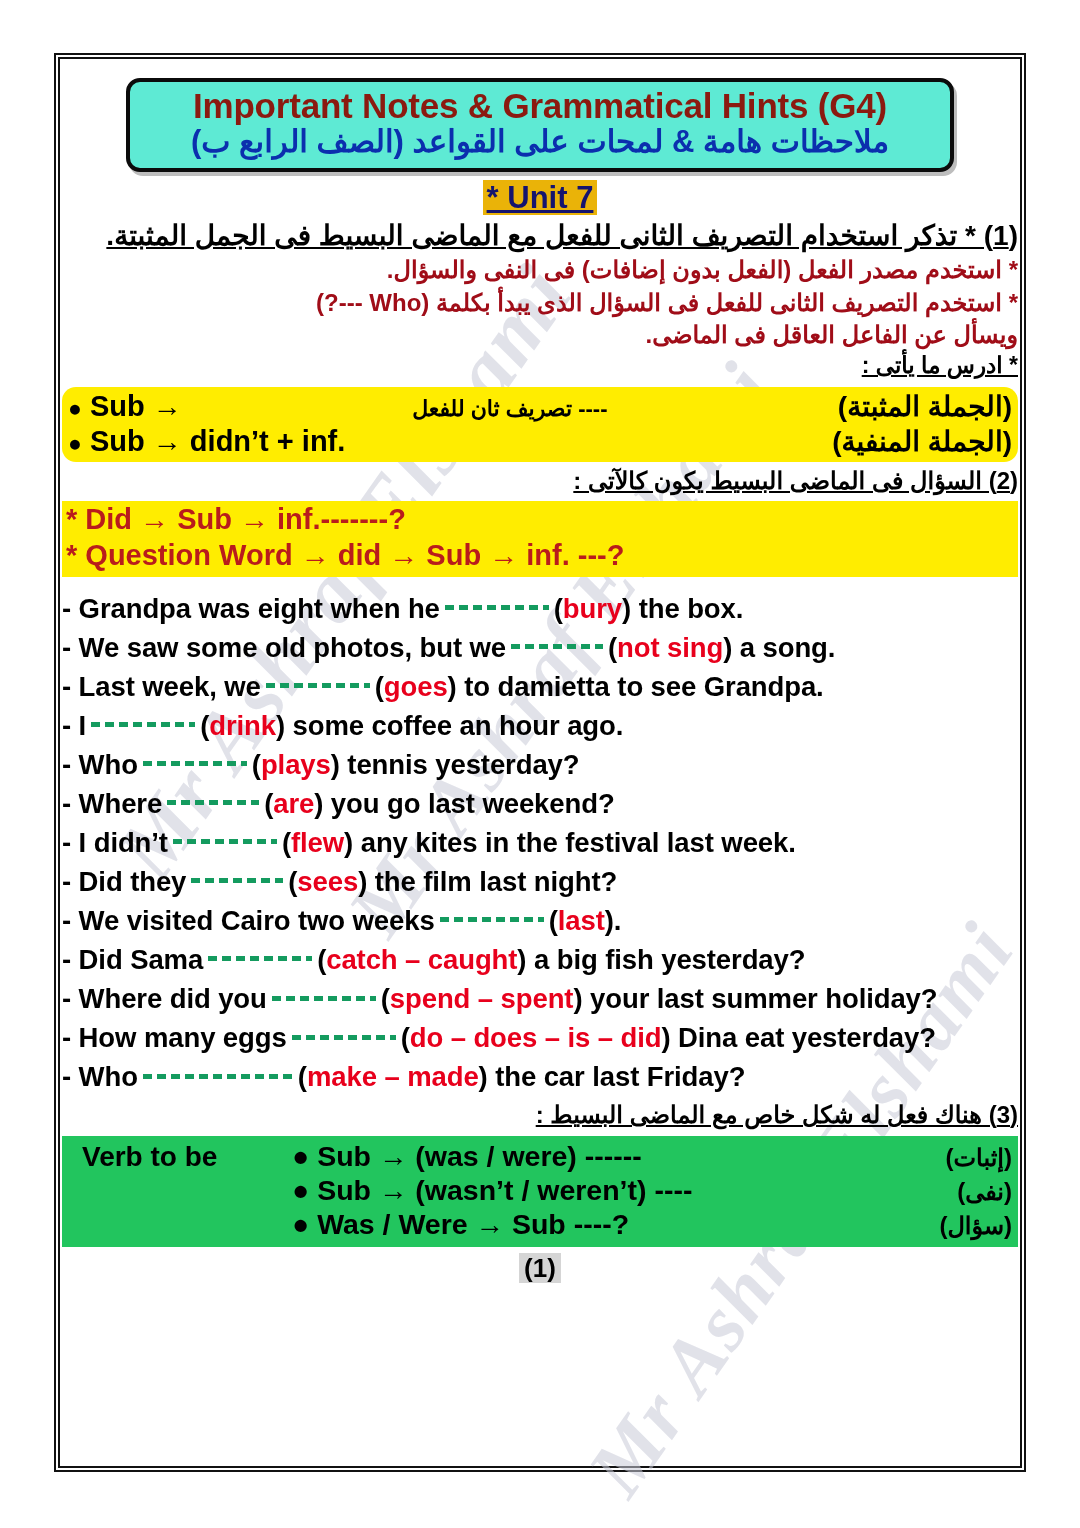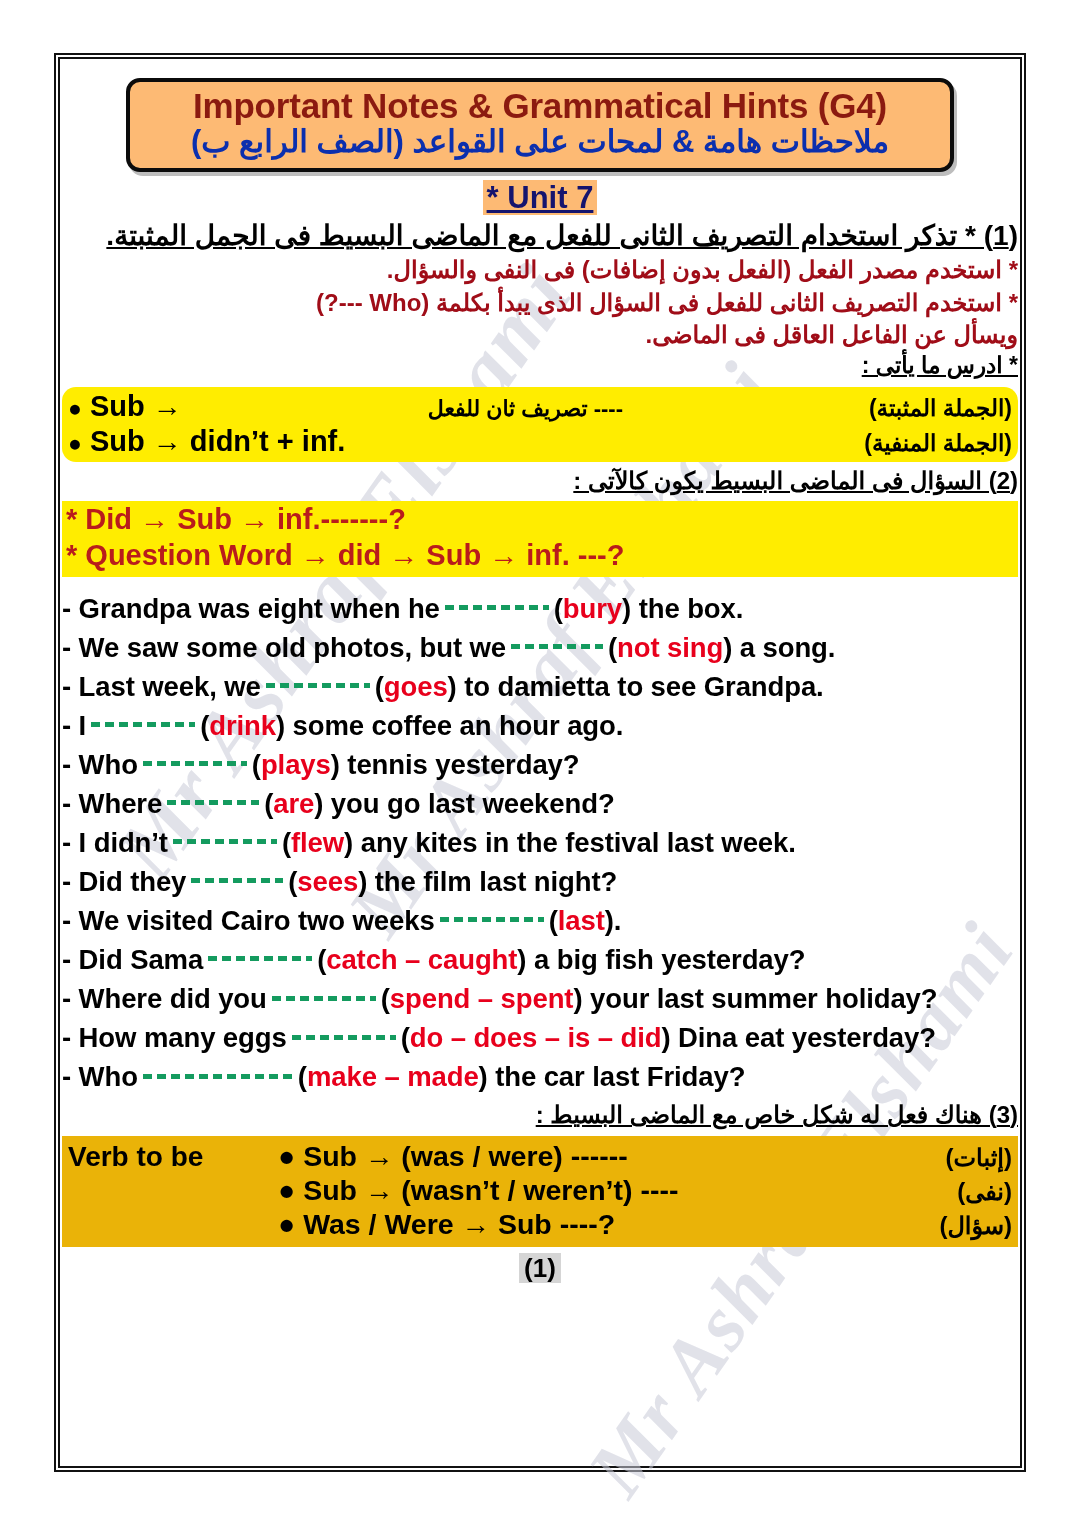--- a/index.html
+++ b/index.html
@@ -81,21 +81,21 @@
     left: 62px;
     top: 62px;
     width: 956px;
     z-index: 3;
   }
 
   
   .title-box {
     margin: 16px auto 0 auto;
     width: 828px;
-    background: #fdba74;
+    background: #5eead4;
     border: 4px solid #0b0b0b;
     border-radius: 14px;
     box-shadow: 3px 4px 0 #bdbdbd;
     padding: 4px 10px 8px 10px;
     text-align: center;
     box-sizing: border-box;
   }
   .title-en {
     color: #8b1a10;
     font-size: 35px;
@@ -113,21 +113,21 @@
     white-space: nowrap;
     margin-top: -1px;
   }
 
   
   .unit-line {
     text-align: center;
     margin-top: 8px;
   }
   .unit-line span {
-    background: #fdba74;
+    background: #eab308;
     color: #15146e;
     font-size: 31px;
     font-weight: bold;
     text-decoration: underline;
     padding: 0 4px;
   }
 
   
   .ar-head {
     direction: rtl;
@@ -189,21 +189,21 @@
   .band-left {
     color: #000;
     font-size: 29px;
     font-weight: bold;
     white-space: nowrap;
   }
   .band-left .bullet { font-size: 23px; }
   .band-ar {
     direction: rtl;
     color: #000;
-    font-size: 23px;
+    font-size: 28px;
     font-weight: bold;
     white-space: nowrap;
   }
   .band-mid-ar {
     direction: rtl;
     color: #000;
     font-size: 22px;
     font-weight: bold;
   }
 
@@ -239,23 +239,23 @@
     background: repeating-linear-gradient(to right,
       #149b5f 0 9px, transparent 9px 14px);
     margin: 0 5px 6px 5px;
   }
   .d-s  { width: 92px; }
   .d-m  { width: 104px; }
   .d-xl { width: 150px; }
 
   
   .vtb {
-    background: #eab308;
+    background: #22c55e;
     margin-top: 5px;
-    padding: 3px 6px 6px 6px;
+    padding: 3px 6px 6px 20px;
     box-sizing: border-box;
     width: 100%;
     display: flex;
   }
   .vtb-label {
     color: #000;
     font-size: 28px;
     font-weight: bold;
     white-space: nowrap;
     padding-top: 2px;

